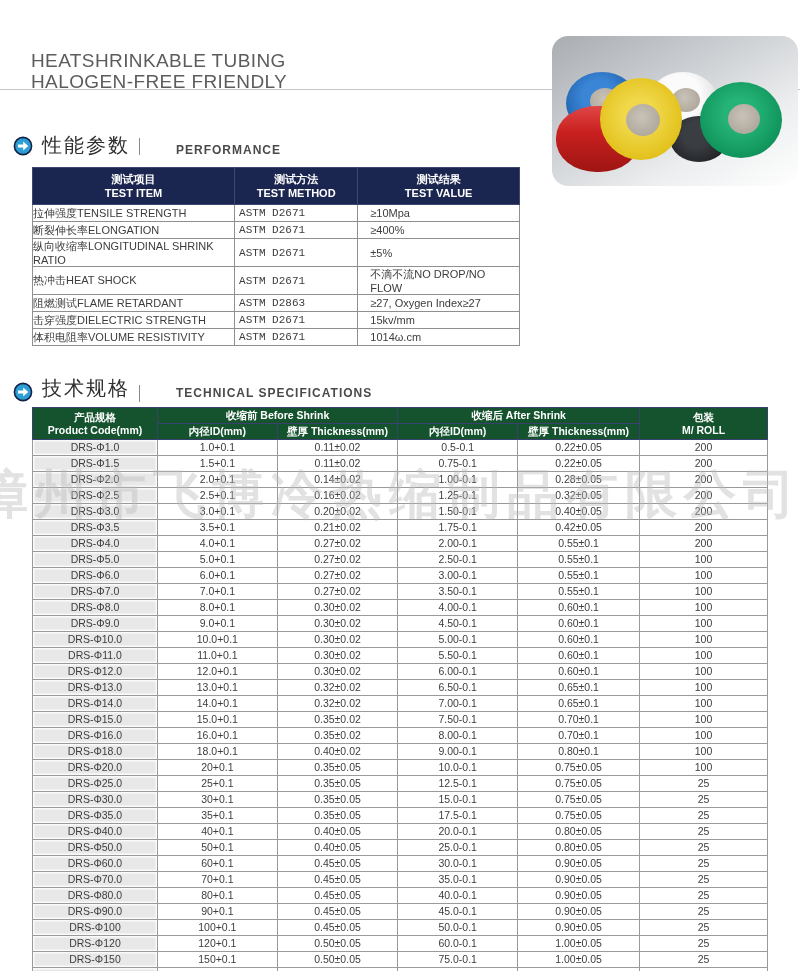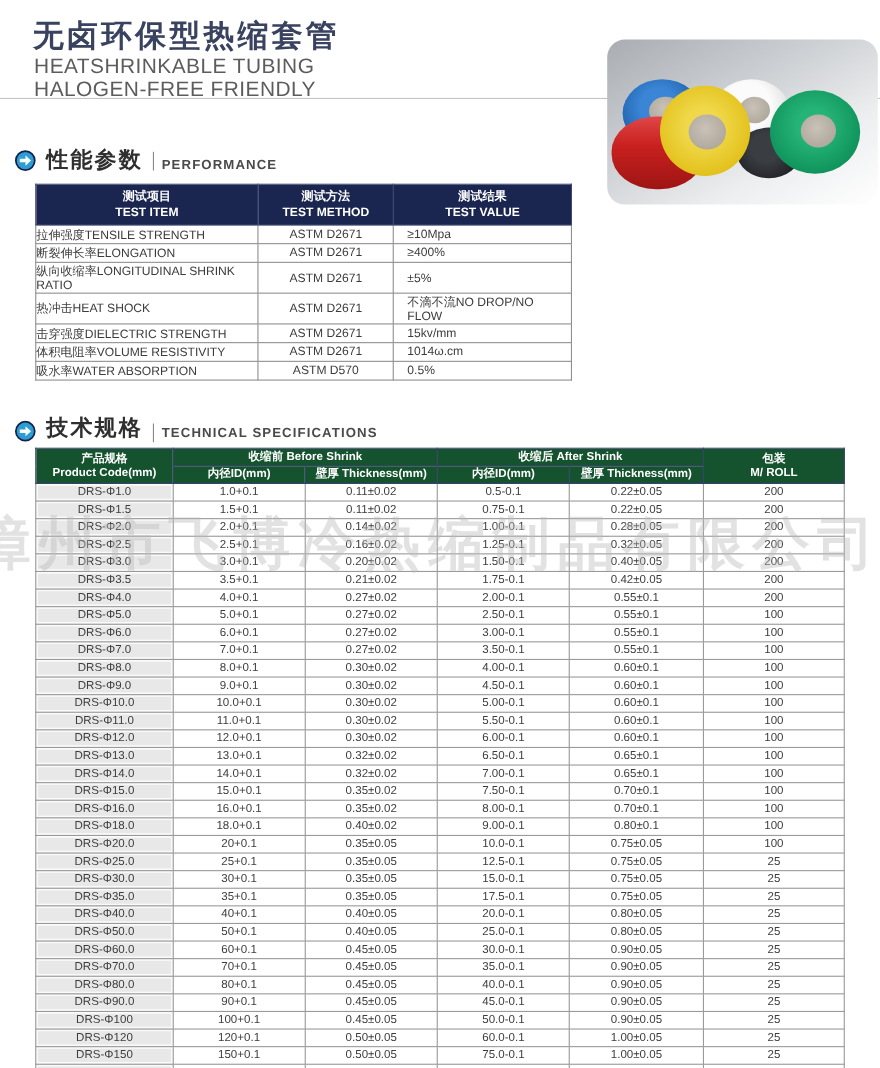--- a/index.html
+++ b/index.html
@@ -36,34 +36,34 @@
   .roll-blue  .core { left:24px; top:16px; width:30px; height:26px; }
   .roll-white .core { left:24px; top:16px; width:28px; height:24px; }
   .roll-yellow .core{ left:26px; top:26px; width:34px; height:32px; }
   .roll-green .core { left:28px; top:22px; width:32px; height:30px; }
 
   
   .section { position:absolute; left:13px; display:flex; align-items:center; }
   #perf-section { top:132px; }
   #spec-section { top:375px;align-items:flex-end; }
   .section .icon { width:20px; height:20px; margin-right:9px; flex:0 0 auto; }
-  .section .cn  { font-size:20px; font-weight:bold; color:#2f2f2f; letter-spacing:2px; }
+  .section .cn  { font-size:20px; font-weight:normal; color:#2f2f2f; letter-spacing:2px; }
   .section .sep { width:1px; height:17px; background:#8a8a8a; margin:2px 7px 0 9px; }
   .section .en  { font-size:12px; font-weight:bold; color:#4a4a4a; letter-spacing:1px;
-                  align-self:flex-end; margin-bottom:2px; }
+                  align-self:flex-end; margin-bottom:2px;margin-left:29px; }
 
   
   .perf-table { position:absolute; left:32px; top:167px; width:488px;
                 border-collapse:collapse; table-layout:fixed; border:1px solid #555; }
   .perf-table th { background:#1a2550; color:#ffffff; font-size:11px; font-weight:bold;
                    padding:4px 2px; border:1px solid #3c4670; line-height:14px; text-align:center; }
   .perf-table td { border:1px solid #8f8f8f; font-size:11px; color:#3c3c3c;
                    height:16px; padding:0 4px; background:#fff; }
   .perf-table td.item { text-align:left; padding-left:0; }
-  .perf-table td.method { text-align:center; }
+  .perf-table td.method { text-align:left;font-family:Liberation Mono, monospace; }
   .perf-table td.value { text-align:left; padding-left:12px; }
 
   
   .tech-table { position:absolute; left:32px; top:407px; width:736px;
                 border-collapse:collapse; table-layout:fixed; border:1px solid #666; }
   .tech-table th { background:#14532d; color:#ffffff; font-size:10.5px; font-weight:bold;
                    border:1px solid #39426e; line-height:13px; padding:1px 0; text-align:center; }
   .tech-table td { border:1px solid #9a9a9a; font-size:10.5px; color:#3d3d3d;
                    text-align:center; height:15px; line-height:15px; padding:0; background:#fff; }
   .tech-table td.code { background:#e8e8e8; box-shadow:inset 0 0 0 1.5px #fafafa;margin-left:15px; }
@@ -71,21 +71,20 @@
   
   .watermark { position:absolute; left:-24px; top:460px; width:850px; font-size:52px;
                font-weight:bold; color:rgba(185,185,185,0.42); letter-spacing:7px;
                white-space:nowrap; overflow:hidden; pointer-events:none; z-index:5; }
 </style>
 </head>
 <body>
 
 <div class="page">
 
-  <div class="title-cn">无卤环保型热缩套管</div>
   <div class="title-en">
     <div>HEATSHRINKABLE TUBING</div>
     <div>HALOGEN-FREE FRIENDLY</div>
   </div>
   <div class="top-rule"></div>
 
   <div class="photo-card">
     <div class="roll roll-blue">
         <div class="core"></div>
       </div>
@@ -149,33 +148,33 @@
           <td class="item">纵向收缩率LONGITUDINAL SHRINK RATIO</td>
           <td class="method">ASTM D2671</td>
           <td class="value">±5%</td>
         </tr>
         <tr>
           <td class="item">热冲击HEAT SHOCK</td>
           <td class="method">ASTM D2671</td>
           <td class="value">不滴不流NO DROP/NO FLOW</td>
         </tr>
         <tr>
+          <td class="item">阻燃测试FLAME RETARDANT</td>
+          <td class="method">ASTM D2863</td>
+          <td class="value">≥27, Oxygen Index≥27</td>
+        </tr>
+        <tr>
           <td class="item">击穿强度DIELECTRIC STRENGTH</td>
           <td class="method">ASTM D2671</td>
           <td class="value">15kv/mm</td>
         </tr>
         <tr>
           <td class="item">体积电阻率VOLUME RESISTIVITY</td>
           <td class="method">ASTM D2671</td>
           <td class="value">1014ω.cm</td>
-        </tr>
-        <tr>
-          <td class="item">吸水率WATER ABSORPTION</td>
-          <td class="method">ASTM D570</td>
-          <td class="value">0.5%</td>
         </tr>
       </tbody>
   </table>
 
   <div class="section" id="spec-section">
     <svg class="icon" viewBox="0 0 20 20">
       <circle cx="10" cy="10" r="8.6" fill="#2b9fd4" stroke="#16214a" stroke-width="1.6"></circle>
       <path d="M5 8.4h5.2V5.4l5 4.6-5 4.6v-3H5z" fill="#ffffff"></path>
     </svg>
     <span class="cn">技术规格</span>

